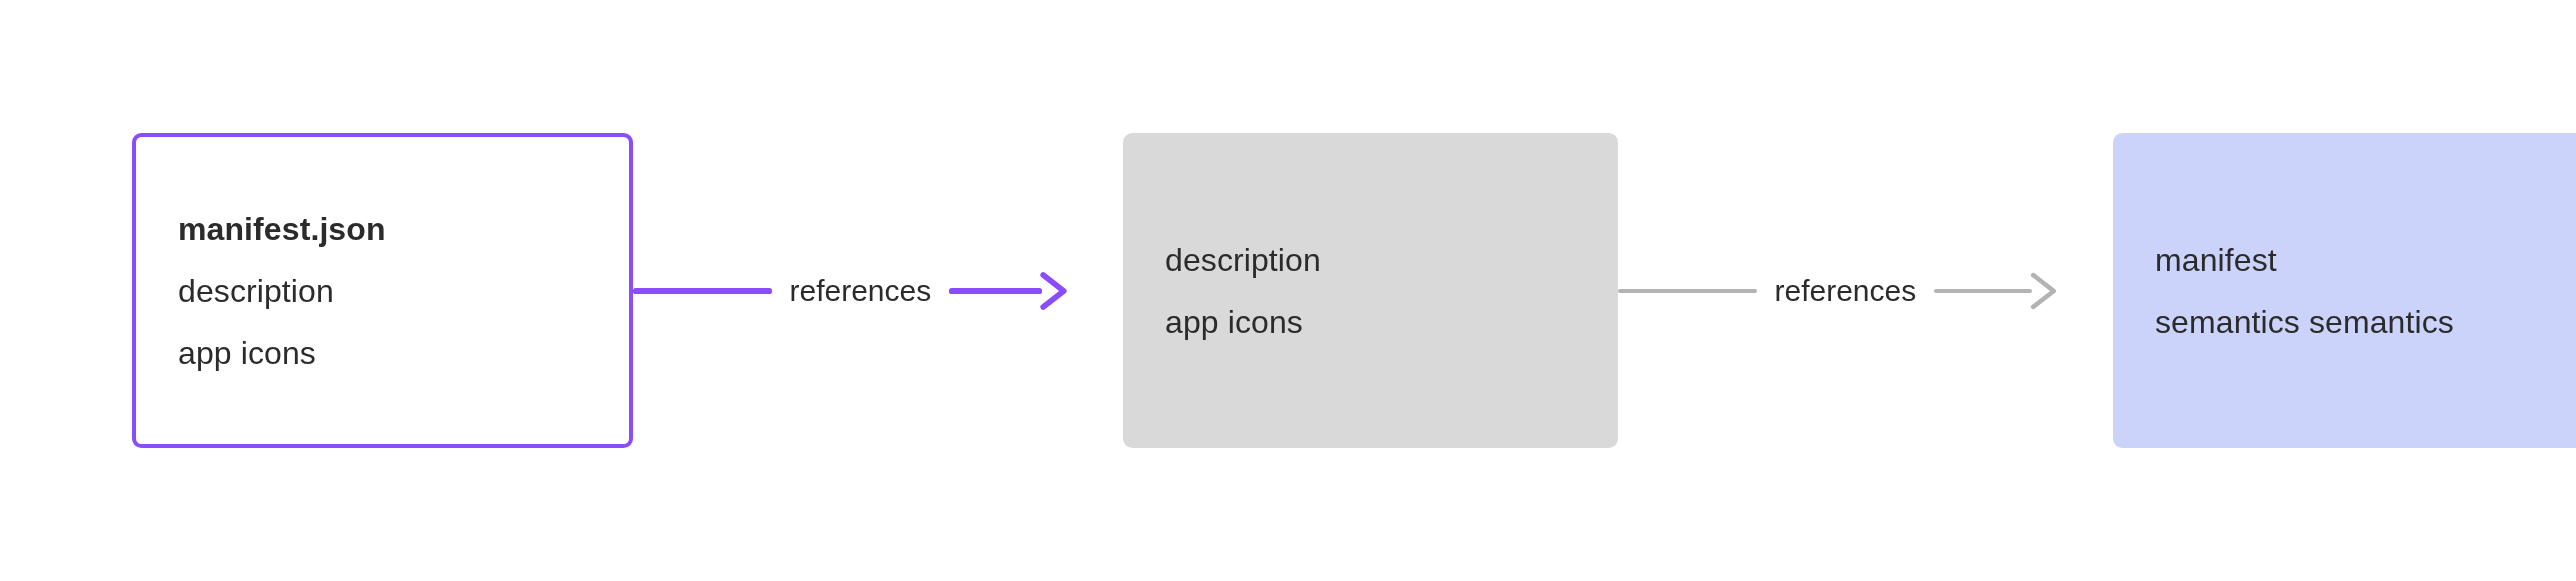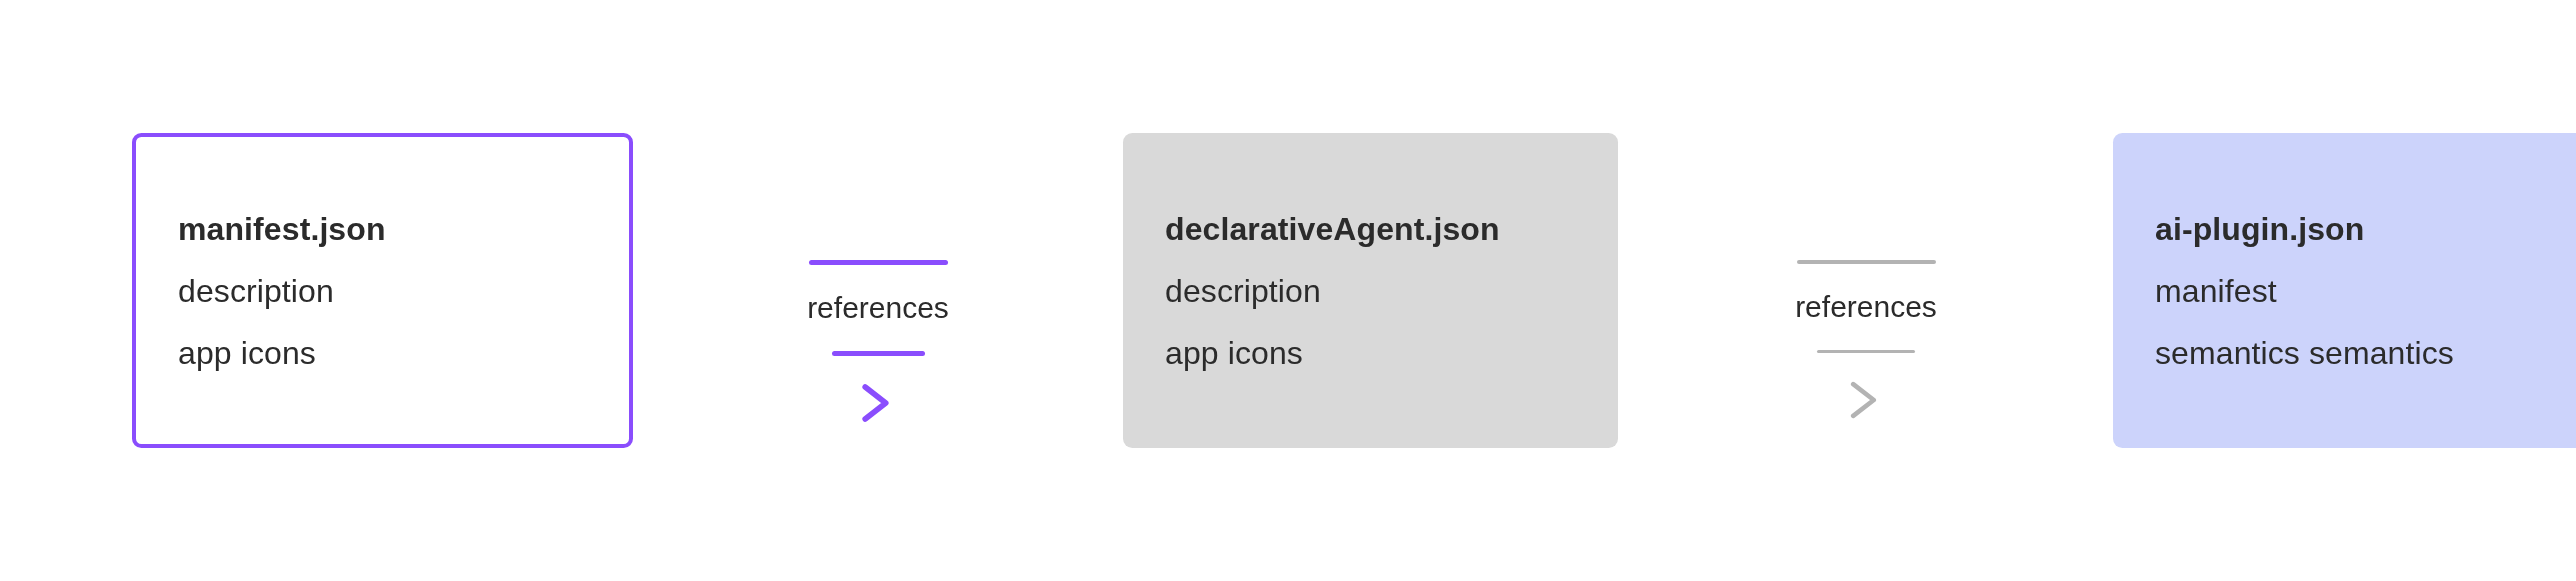--- a/index.html
+++ b/index.html
@@ -67,23 +67,22 @@
     width: 494px;
     background: #ccd3fb;
   }
 
   
   .edge {
     position: absolute;
     top: 260px;
     height: 62px;
     display: flex;
-    flex-direction: column;
+    flex-direction: row;
     align-items: center;
-    gap: 28px;
   }
   .edge .seg {
     height: 5.2px;
     border-radius: 2.6px;
     flex: none;
   }
   .edge .seg.thin {
     height: 3.6px;
   }
   .edge .edge-label {
@@ -116,34 +115,32 @@
   <div class="edge" id="edge-1">
     <div class="seg" style="width:139px;background:#8a4dfd;"></div>
     <div class="edge-label">references</div>
     <div class="seg" style="width:93px;background:#8a4dfd;"></div>
     <svg class="head" width="29" height="38" viewBox="0 0 56 74" aria-hidden="true">
       <path d="M6 6 L46 37 L6 68" fill="none" stroke="#8a4dfd" stroke-width="11" stroke-linecap="round" stroke-linejoin="round"></path>
     </svg>
   </div>
 
   <div class="node" id="node-declarative-agent">
-    <div class="line head">declarativeAgent.json</div>
     <div class="line">description</div>
     <div class="line">app icons</div>
   </div>
 
   <div class="edge" id="edge-2">
     <div class="seg thin" style="width:139px;background:#b3b3b3;"></div>
     <div class="edge-label">references</div>
     <div class="seg thin" style="width:98px;background:#b3b3b3;"></div>
     <svg class="head" width="29" height="38" viewBox="0 0 56 74" aria-hidden="true">
       <path d="M6 6 L46 37 L6 68" fill="none" stroke="#b3b3b3" stroke-width="9" stroke-linecap="round" stroke-linejoin="round"></path>
     </svg>
   </div>
 
   <div class="node" id="node-ai-plugin">
-    <div class="line head">ai-plugin.json</div>
     <div class="line">manifest</div>
     <div class="line">semantics semantics</div>
   </div>
 
 </div>
 
 
 </body></html>

